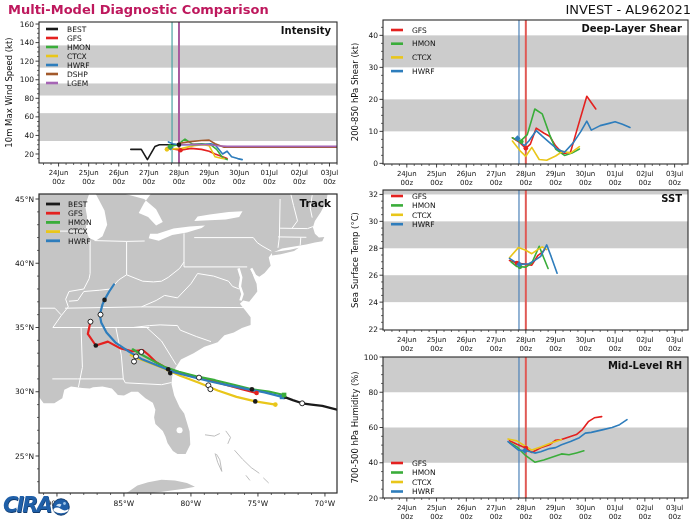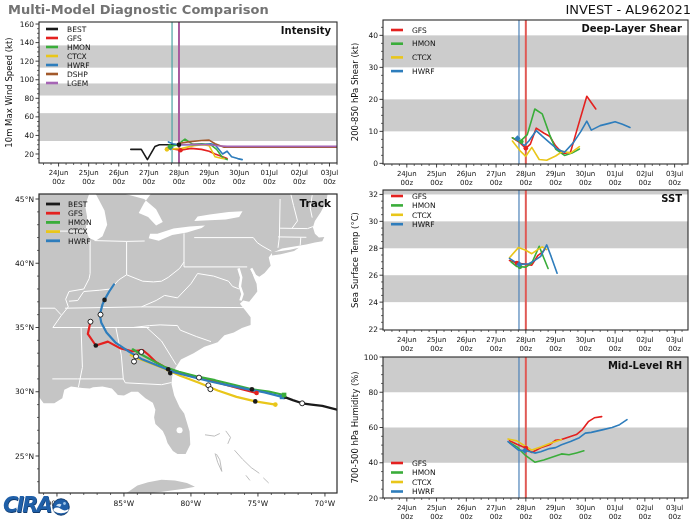--- a/index.html
+++ b/index.html
@@ -1,18 +1,18 @@
 <!DOCTYPE html>
 <html><head>
 <meta charset="utf-8">
 <style>
   html,body{margin:0;padding:0;background:#ffffff;}
   body{width:700px;height:525px;position:relative;font-family:"DejaVu Sans",sans-serif;overflow:hidden;}
   #fig{position:absolute;left:0;top:0;width:700px;height:525px;}
-  .title-left{position:absolute;left:8px;top:2px;font-size:13px;font-weight:bold;color:#737373;}
+  .title-left{position:absolute;left:8px;top:2px;font-size:13px;font-weight:bold;color:#be185d;}
   .title-right{position:absolute;right:9px;top:2px;font-size:13px;font-weight:normal;color:#111;}
   #canvas{position:absolute;left:0;top:0;}
   #canvas text{font-family:"DejaVu Sans",sans-serif;fill:#111;}
   .cira{position:absolute;left:3px;top:495px;display:flex;align-items:flex-end;gap:1px;}
   .cira-text{font-size:21px;font-weight:bold;font-style:italic;color:#1f5fa8;letter-spacing:-2px;
              text-shadow:0.5px 0.5px 0 #123c6e;line-height:1;}
 </style>
 </head>
 <body>
 

